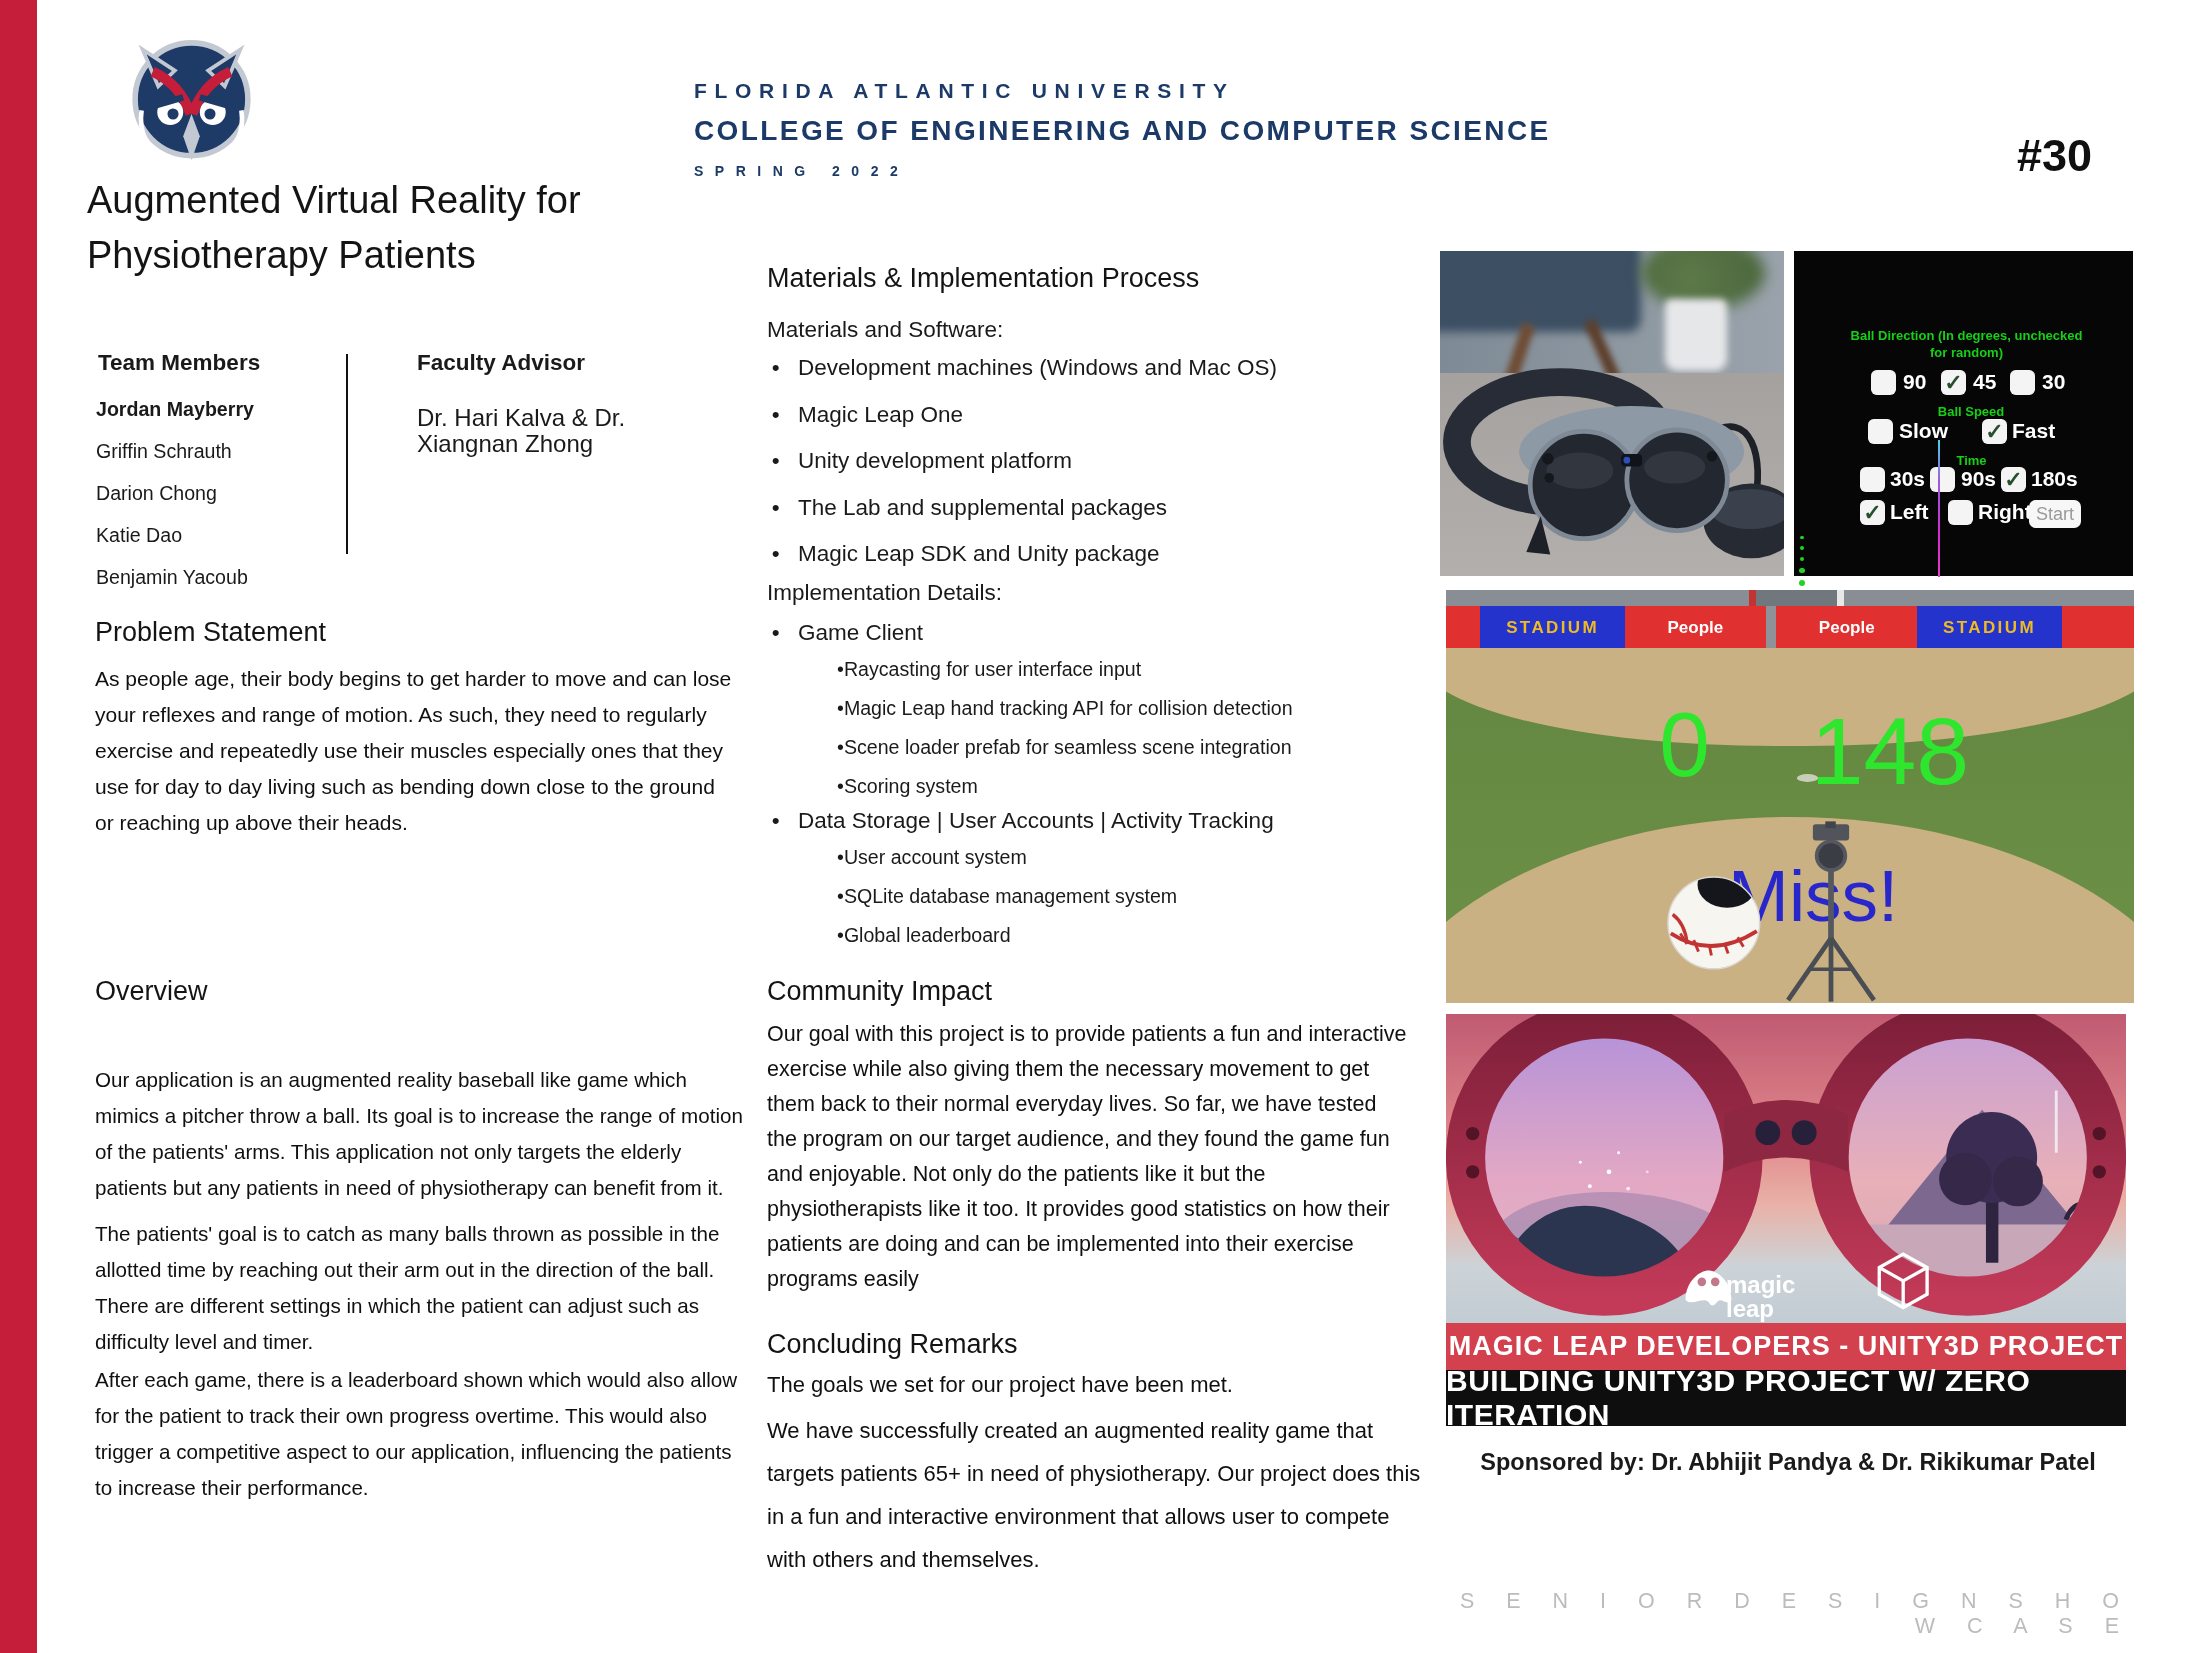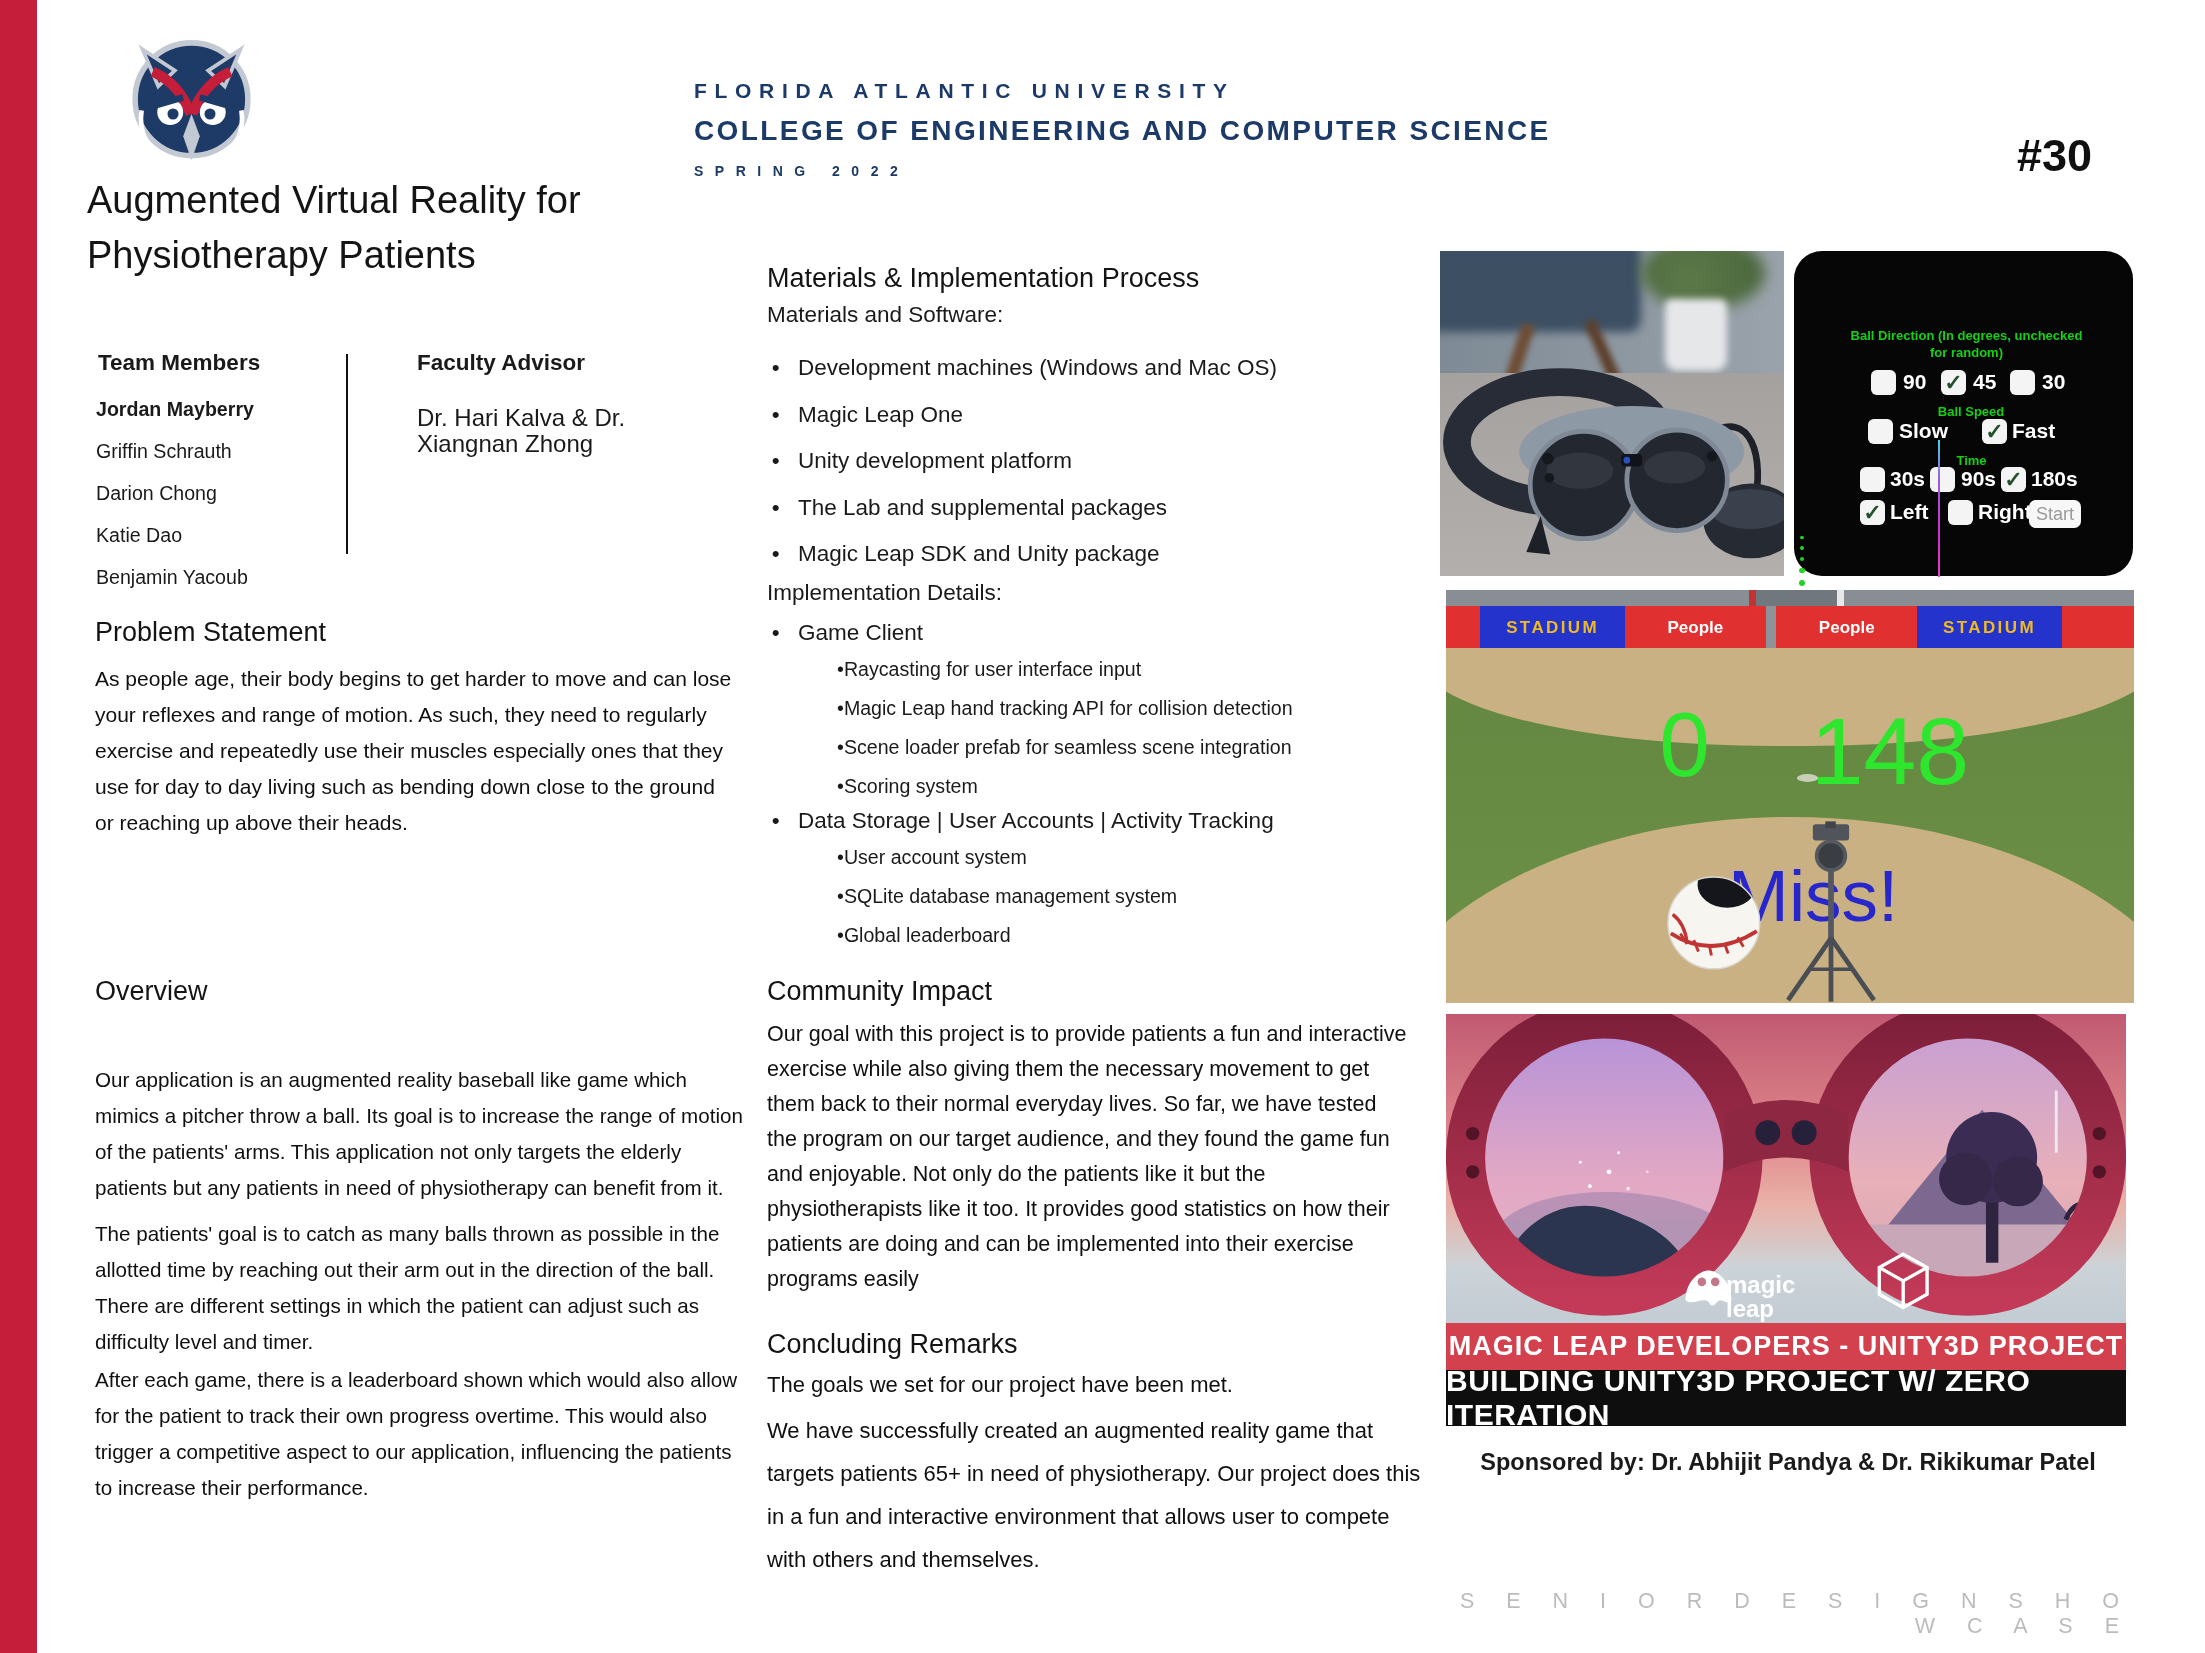--- a/index.html
+++ b/index.html
@@ -35,21 +35,21 @@
   #problem-h  { left:95px; top:617px; }
   #problem-b  { left:95px; top:661px; width:644px; }
   #overview-h { left:95px; top:976px; }
   #ov-p1 { left:95px; top:1018px; width:651px; font-size:20.6px; line-height:36px;margin-top:44px; }
   #ov-p2 { left:95px; top:1216px; width:651px; font-size:20.6px; line-height:36px; }
   #ov-p3 { left:95px; top:1362px; width:651px; font-size:20.6px; line-height:36px; }
 
   
   #materials-h { left:767px; top:263px; }
   .mat-label { position:absolute; left:767px; font-size:22.5px; }
-  #mat-sw-label  { top:302px; }
+  #mat-sw-label  { top:317px; }
   #mat-impl-label{ top:580px; }
   .sw-list { position:absolute; left:767px; top:355px; list-style:none; margin:0; padding:0; }
   .sw-list li { position:relative; padding-left:31px; font-size:22.5px; margin-bottom:20.6px; }
   .sw-list li::before { content:"\2022"; position:absolute; left:4.8px; }
   .grp-label { position:absolute; left:767px; font-size:22.5px; padding-left:31px; }
   .grp-label::before { content:"\2022"; position:absolute; left:4.8px; }
   #grp1-label { top:620px; }
   #grp2-label { top:808px; }
   .sub-list { position:absolute; left:837px; list-style:none; margin:0; padding:0; }
   .sub-list li { font-size:19.6px; margin-bottom:16px; }
@@ -67,21 +67,21 @@
   .ph-top { position:absolute; top:0; left:0; width:100%; height:132px; background:linear-gradient(90deg,#7e8a95,#9aa3ab); }
   .ph-chair { position:absolute; left:-14.4px; top:-9.6px; width:215px; height:91px; background:#3c4f63; border-radius:12.4px; filter:blur(4.8px); }
   .ph-leg1 { position:absolute; left:72px; top:72px; width:13.4px; height:67px; background:#6e4c34; transform:rotate(18deg); filter:blur(3.4px); }
   .ph-leg2 { position:absolute; left:158px; top:67px; width:12.4px; height:72px; background:#5d3f2b; transform:rotate(-24deg); filter:blur(3.4px); }
   .ph-plant { position:absolute; left:201px; top:-14.4px; width:124px; height:72px; background:radial-gradient(circle at 40% 60%,#5d7a4a,#47633a); border-radius:50%; filter:blur(6.7px); }
   .ph-pot { position:absolute; left:225px; top:48px; width:62px; height:72px; background:#e6e7e9; border-radius:6.7px 6.7px 12.4px 12.4px; filter:blur(3.8px); }
   .ph-table { position:absolute; top:122px; left:0; width:100%; height:203px; background:linear-gradient(#a5a19f,#b3afac); }
   .ph-svg { position:absolute; left:0px; top:112px; }
 
   
-  .settings { position:absolute; left:1794px; top:251px; width:339px; height:325px; background:#060606;border-radius:28px; }
+  .settings { position:absolute; left:1794px; top:251px; width:339px; height:325px; background:#060606; }
   .s-title { position:absolute; left:53px; top:76px; width:239px; text-align:center; color:#17cf17; font-size:13px; font-weight:bold; line-height:17px; }
   .s-sub { position:absolute; text-align:center; color:#17cf17; font-size:13px; font-weight:bold; }
   #s-speed { left:129px; top:153px; width:96px; }
   #s-time  { left:144px; top:202px; width:67px; }
   .cb { position:absolute; width:25px; height:25px; background:#f4f4f4; border-radius:5.7px; }
   .cb .mk { display:block; width:25px; height:25px; line-height:25px; text-align:center; font-size:22px; font-weight:bold; color:#25502c; }
   .cb-lab { position:absolute; font-size:21px; font-weight:bold; color:#ffffff; }
   .s-start { position:absolute; left:235px; top:249px; width:52px; height:28px; background:#f7f7f7; border-radius:6.7px;
              text-align:center; line-height:28px; font-size:18px; color:#9a9a9a; }
   .s-line { position:absolute; left:144px; top:189px; width:2.4px; height:137px;

